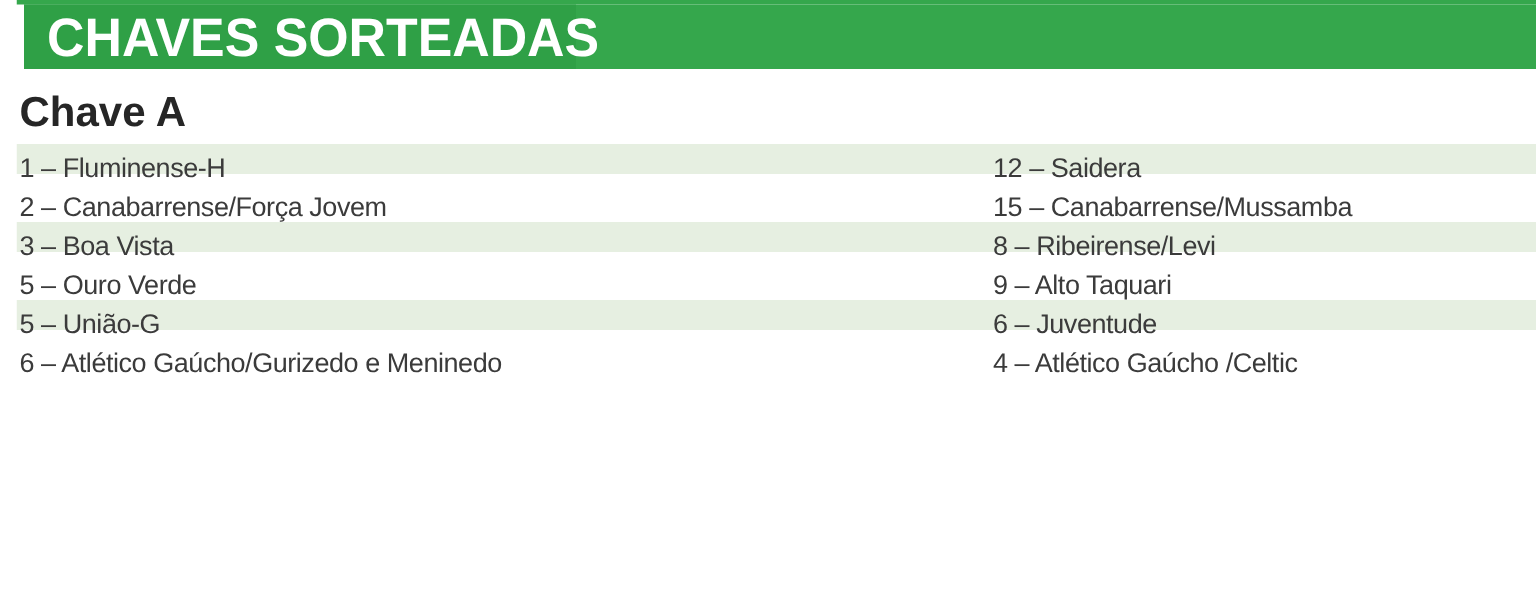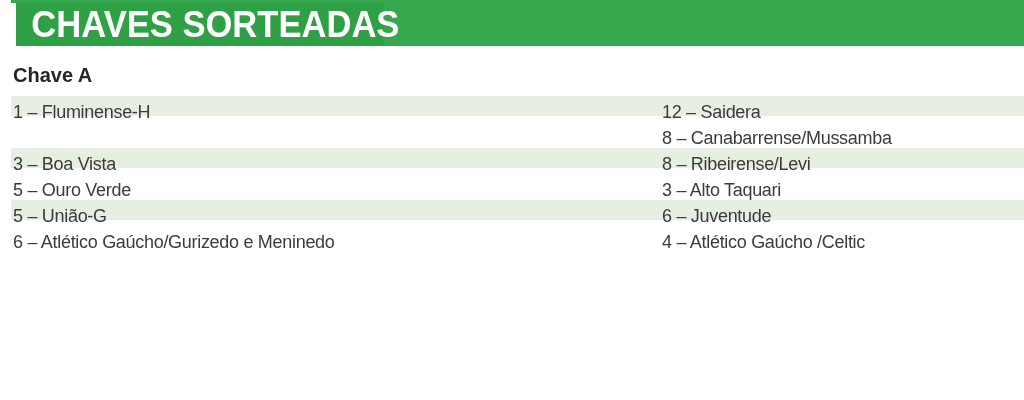--- a/index.html
+++ b/index.html
@@ -47,21 +47,21 @@
     font-weight: bold;
     color: var(--title-text, #ffffff);
     white-space: nowrap;
     transform: scaleX(0.96);
     transform-origin: left center;
   }
   .header-row {
     position: absolute;
     left: 0; top: 56px;
     width: 1014px; height: 38px;
-    font-size: 20px;
+    font-size: 28px;
     font-weight: bold;
     color: var(--header-text, #262626);
   }
   .header-row .col-label { line-height: 38px; }
   .col-a { position: absolute; left: 2px; white-space: nowrap; }
   .col-b { position: absolute; left: 651px; white-space: nowrap; }
   .rows {
     position: absolute;
     left: 0; top: 96px;
     width: 1014px;
@@ -94,29 +94,30 @@
   <div class="header-row">
     <span class="col-a col-label">Chave A</span>
   </div>
 
   <div class="rows">
     <div class="row hl">
       <span class="col-a cell">1 – Fluminense-H</span>
       <span class="col-b cell">12 – Saidera</span>
     </div>
     <div class="row">
-      <span class="col-b cell">8 – Canabarrense/Mussamba</span>
+      <span class="col-a cell">2 – Canabarrense/Força Jovem</span>
+      <span class="col-b cell">15 – Canabarrense/Mussamba</span>
     </div>
     <div class="row hl">
       <span class="col-a cell">3 – Boa Vista</span>
       <span class="col-b cell">8 – Ribeirense/Levi</span>
     </div>
     <div class="row">
       <span class="col-a cell">5 – Ouro Verde</span>
-      <span class="col-b cell">3 – Alto Taquari</span>
+      <span class="col-b cell">9 – Alto Taquari</span>
     </div>
     <div class="row hl">
       <span class="col-a cell">5 – União-G</span>
       <span class="col-b cell">6 – Juventude</span>
     </div>
     <div class="row">
       <span class="col-a cell">6 – Atlético Gaúcho/Gurizedo e Meninedo</span>
       <span class="col-b cell">4 – Atlético Gaúcho /Celtic</span>
     </div>
   </div>

